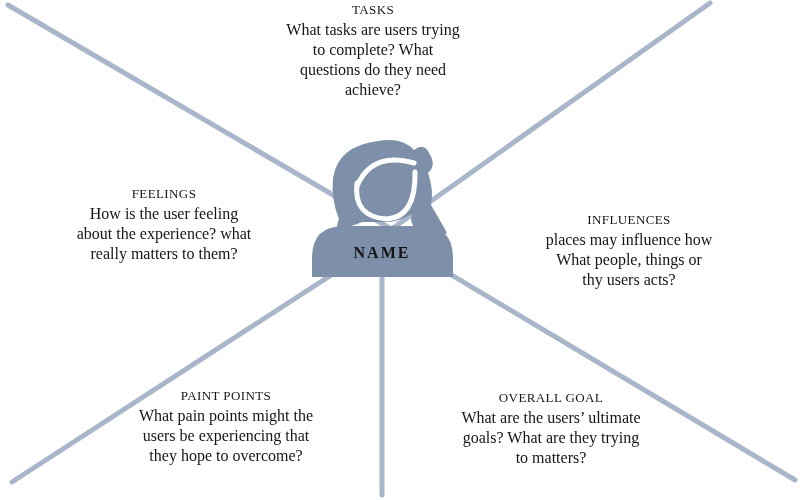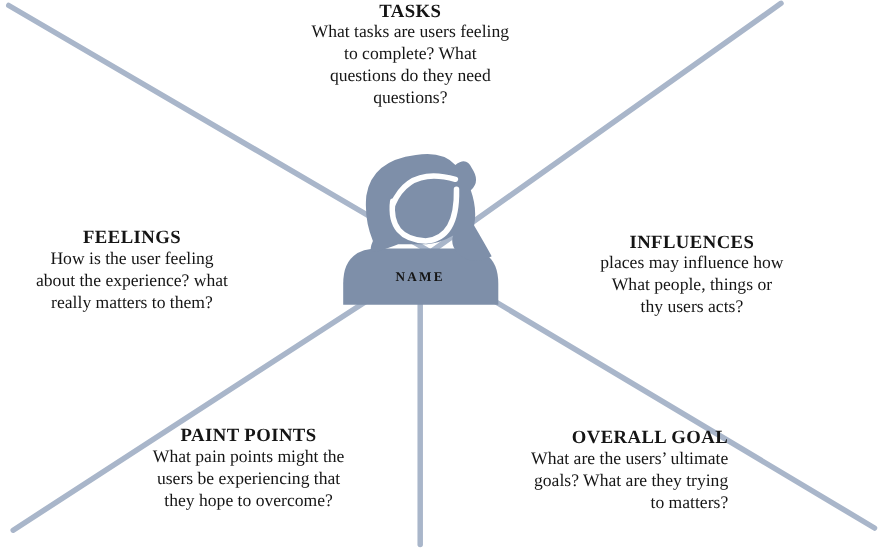--- a/index.html
+++ b/index.html
@@ -34,40 +34,40 @@
     fill: none;
     stroke: #ffffff;
     stroke-width: 5;
     stroke-linecap: round;
   }
   .section {
     position: absolute;
     text-align: center;
   }
   .section .heading {
-    font-weight: bold;
-    font-size: 17px;
+    font-weight: normal;
+    font-size: 13px;
     line-height: 20px;
     letter-spacing: 0.4px;
   }
   .section .bodyline {
     font-size: 16px;
     line-height: 20px;
   }
   .sec-tasks      { left: 237px; top: 0px;   width: 272px; }
-  .sec-feelings   { left: 0px;   top: 206px; width: 240px; }
+  .sec-feelings   { left: 0px;   top: 184px; width: 240px; padding-left: 44px; }
   .sec-influences { left: 503px; top: 186px; width: 252px; margin-top: 24px; }
   .sec-pain       { left: 95px;  top: 386px; width: 262px; }
-  .sec-goal       { left: 400px; top: 388px; width: 262px; text-align: right; }
+  .sec-goal       { left: 420px; top: 388px; width: 262px; }
   .name-label {
     position: absolute;
     left: 330px; top: 244px; width: 104px;
     text-align: center;
     font-weight: bold;
-    font-size: 12px;
+    font-size: 16px;
     letter-spacing: 2px;
     color: var(--ink);
   }
 </style>
 </head>
 <body>
 
 <div class="stage">
 
   <svg class="art" viewBox="0 0 800 500" aria-hidden="true">
@@ -98,24 +98,24 @@
                Q352,226 345,228 Z"></path>
 
       <path class="face-line" d="M357,183 Q353,217 387,219 Q416,217 415,172"></path>
 
       <path class="face-line" d="M357,186 Q372,151 414,163"></path>
     </g>
   </svg>
 
   <div class="section sec-tasks">
     <div class="heading">TASKS</div>
-    <div class="bodyline">What tasks are users feeling</div>
+    <div class="bodyline">What tasks are users trying</div>
     <div class="bodyline">to complete? What</div>
     <div class="bodyline">questions do they need</div>
-    <div class="bodyline">questions?</div>
+    <div class="bodyline">achieve?</div>
   </div>
 
   <div class="section sec-feelings">
     <div class="heading">FEELINGS</div>
     <div class="bodyline">How is the user feeling</div>
     <div class="bodyline">about the experience? what</div>
     <div class="bodyline">really matters to them?</div>
   </div>
 
   <div class="section sec-influences">

